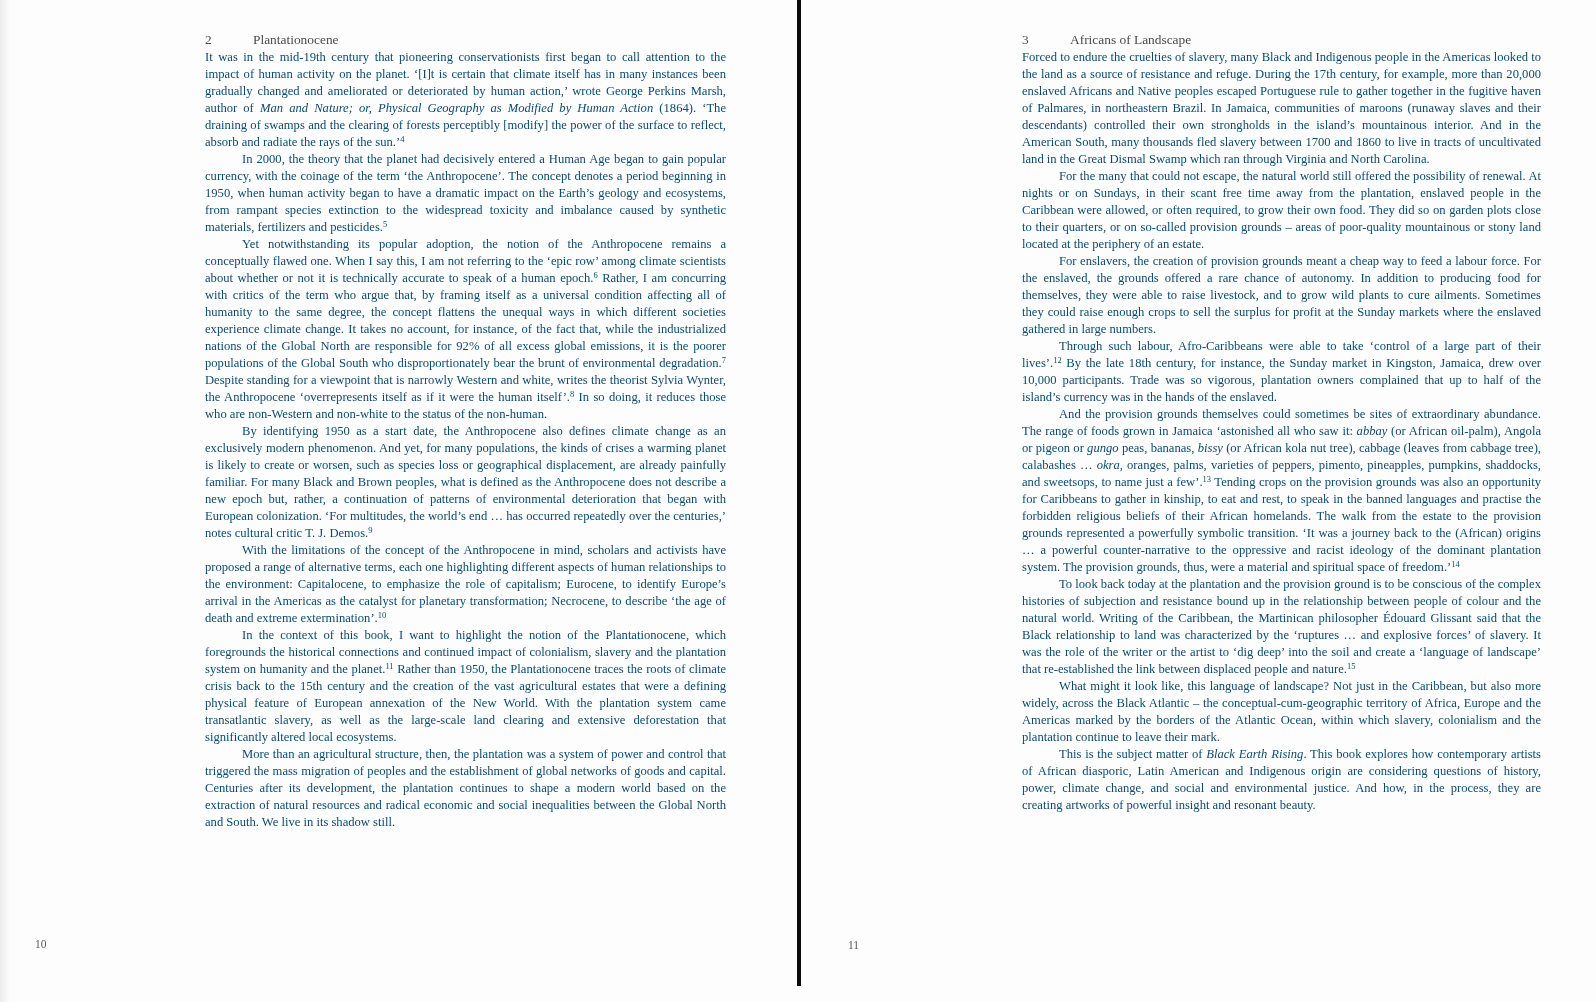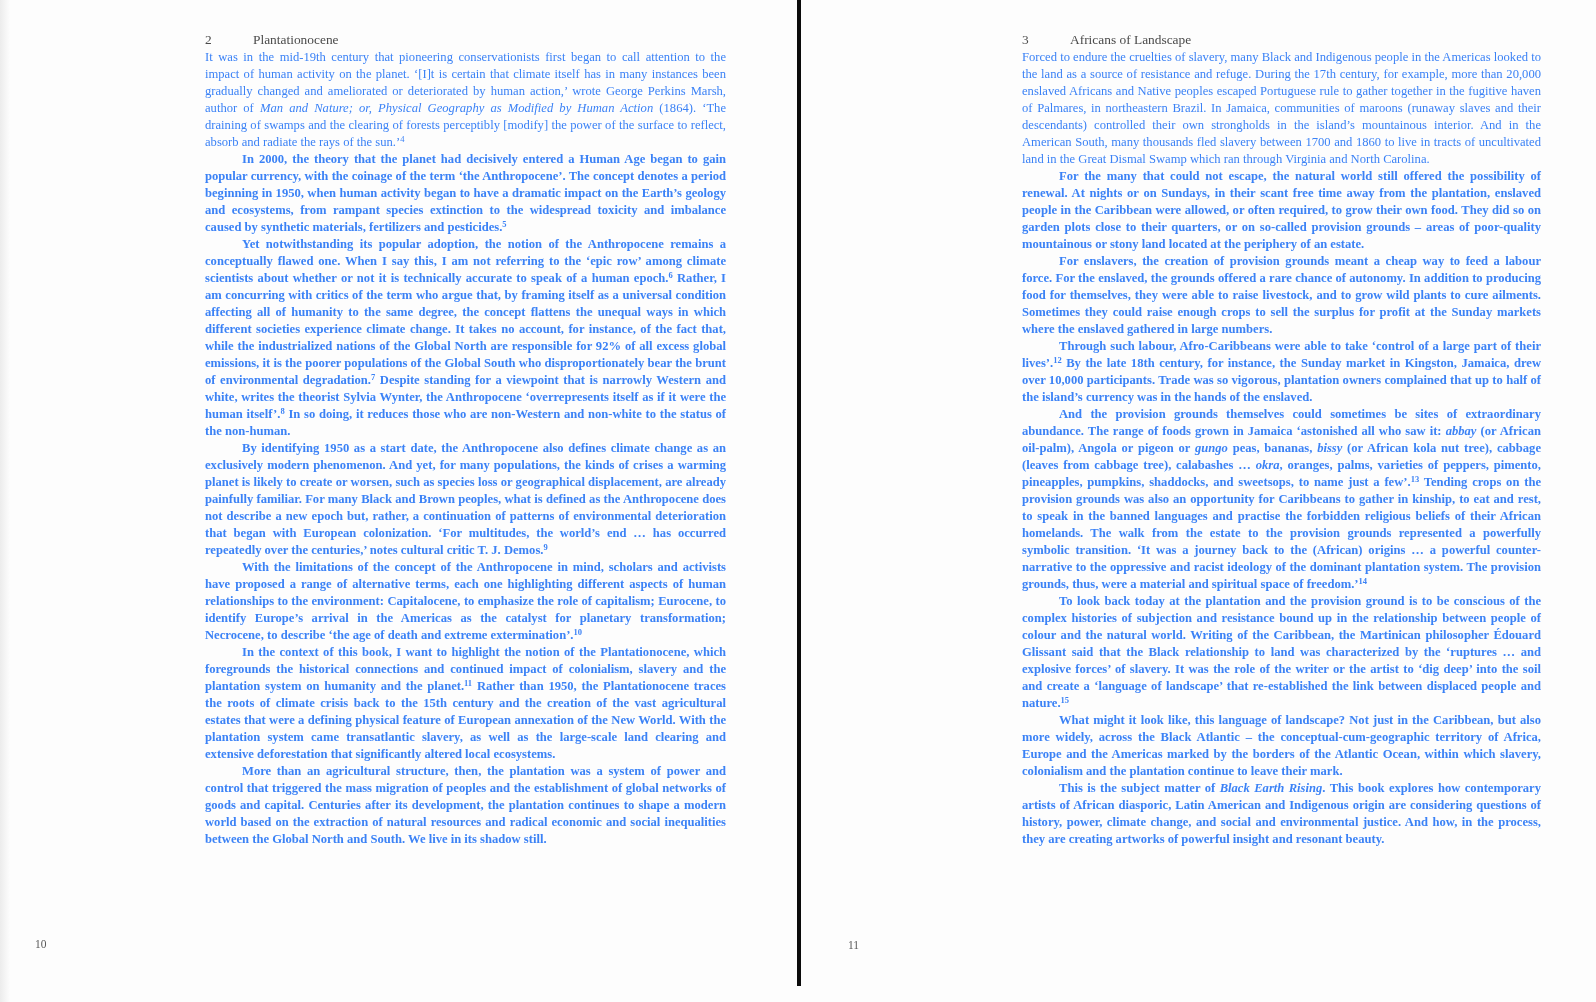--- a/index.html
+++ b/index.html
@@ -41,25 +41,25 @@
     line-height: 17px;
     color: #4a4a4a;
     margin: 0 0 1px 0;
   }
   .heading .sec-num { width: 48px; flex: 0 0 48px; }
   p.para {
     margin: 0;
     text-align: justify;
     font-size: 12.6px;
     line-height: 17px;
-    color: #3b82f6;
+    color: #0c4a6e;
     hyphens: auto;
     -webkit-hyphens: auto;
   }
-  p.para.indent { text-indent: 37px; font-weight: bold; }
+  p.para.indent { text-indent: 37px; }
   p.para sup {
     font-size: 8.5px;
     line-height: 0;
     position: relative;
     top: -4px;
     vertical-align: baseline;
   }
   p.para em { font-style: italic; }
   .folio {
     position: absolute;

